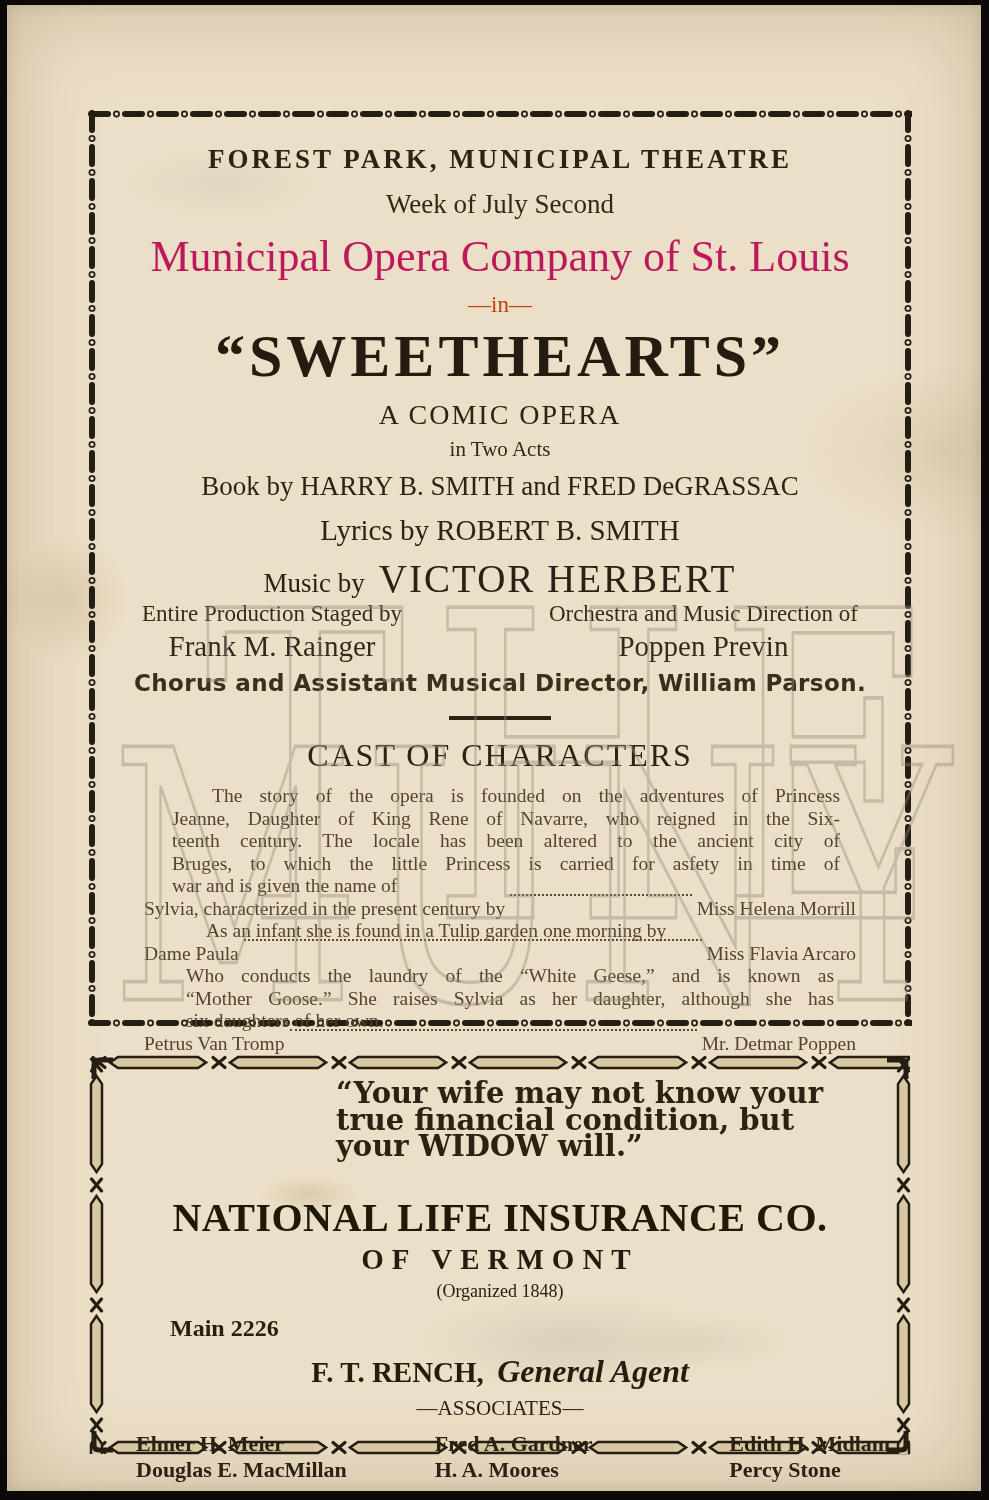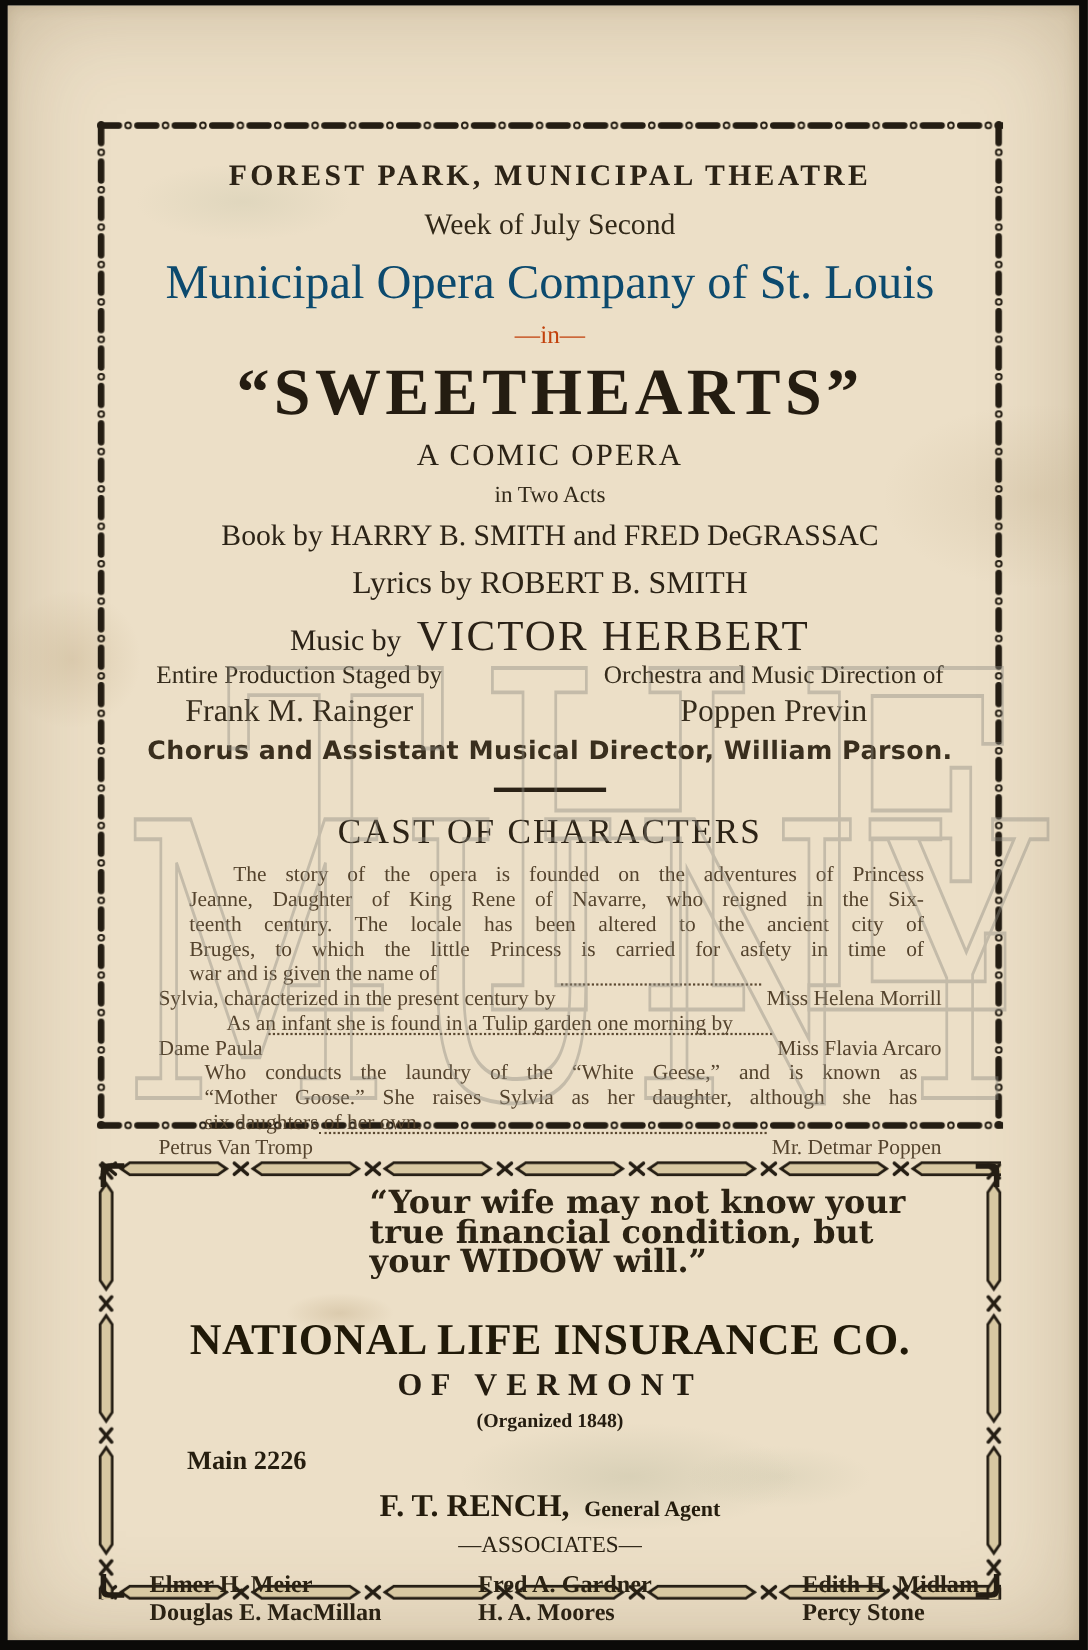--- a/index.html
+++ b/index.html
@@ -47,21 +47,21 @@
   .fedge{position:absolute;pointer-events:none;}
   .corner{position:absolute;width:26px;height:26px;pointer-events:none;}
   .corner.tl{left:1px;top:1px;}
   .corner.tr{right:1px;top:1px;transform:rotate(90deg);}
   .corner.br{right:1px;bottom:1px;transform:rotate(180deg);}
   .corner.bl{left:1px;bottom:1px;transform:rotate(270deg);}
 
   
   .venue{margin-top:34px;font-size:27px;letter-spacing:3px;font-weight:700;color:#2c2316;}
   .week{margin-top:14px;font-size:27px;color:#312818;}
-  .company{margin-top:11px;font-size:44px;color:#0c4a6e;}
+  .company{margin-top:11px;font-size:44px;color:#be185d;}
   .in-label{margin-top:10px;font-size:23px;color:#c2410c;}
   .show-title{margin-top:4px;font-size:60px;font-weight:700;letter-spacing:4px;color:#241c11;}
   .subtitle{margin-top:8px;font-size:28px;letter-spacing:2px;color:#2c2316;}
   .acts{margin-top:6px;font-size:21px;color:#332a1a;}
   .book{margin-top:9px;font-size:27px;color:#2c2316;}
   .lyrics{margin-top:12px;font-size:29px;color:#2c2316;}
   .music{margin-top:9px;color:#2a2116;}
   .music .lbl{font-size:27px;}
   .music .nm{font-size:39px;letter-spacing:2px;margin-left:10px;}
 
@@ -84,25 +84,25 @@
   .note-line{padding-left:62px;}
   .desc{margin:0 22px 0 42px;}
 
   
   .ad-box .content-col{color:#241c10;}
   .quote{margin-top:26px;margin-left:248px;text-align:left;
          font-family:"DejaVu Serif","Liberation Serif",serif;
          font-weight:700;font-size:29px;line-height:26.5px;color:#2b2213;}
   .ad-company{margin-top:34px;font-size:40px;font-weight:700;letter-spacing:.5px;color:#201908;}
   .ad-vermont{margin-top:2px;font-size:29px;font-weight:700;letter-spacing:8px;}
-  .ad-org{margin-top:5px;font-size:18px;font-weight:700;}
+  .ad-org{margin-top:5px;font-size:18px;font-weight:400;}
   .addr-row{display:flex;justify-content:space-between;padding:0 118px 0 82px;margin-top:13px;
             font-size:24px;font-weight:700;color:#261e0f;}
   .agent{margin-top:11px;font-size:29px;font-weight:700;color:#241c0d;}
-  .agent .title{font-weight:700;font-size:20px;margin-left:6px;}
+  .agent .title{font-style:italic;font-weight:700;font-size:32px;margin-left:6px;}
   .assoc{margin-top:6px;font-size:21px;color:#2b2213;}
   .names{display:grid;grid-template-columns:1fr 1fr 1fr;margin-top:10px;text-align:left;
          font-size:22px;font-weight:700;line-height:26px;color:#2b2213;}
   .names .col:nth-child(1){padding-left:48px;}
   .names .col:nth-child(2){padding-left:72px;}
   .names .col:nth-child(3){padding-left:92px;}
 
   
   .wm{position:absolute;inset:0;pointer-events:none;z-index:6;opacity:.42;}
   .wm .l{

